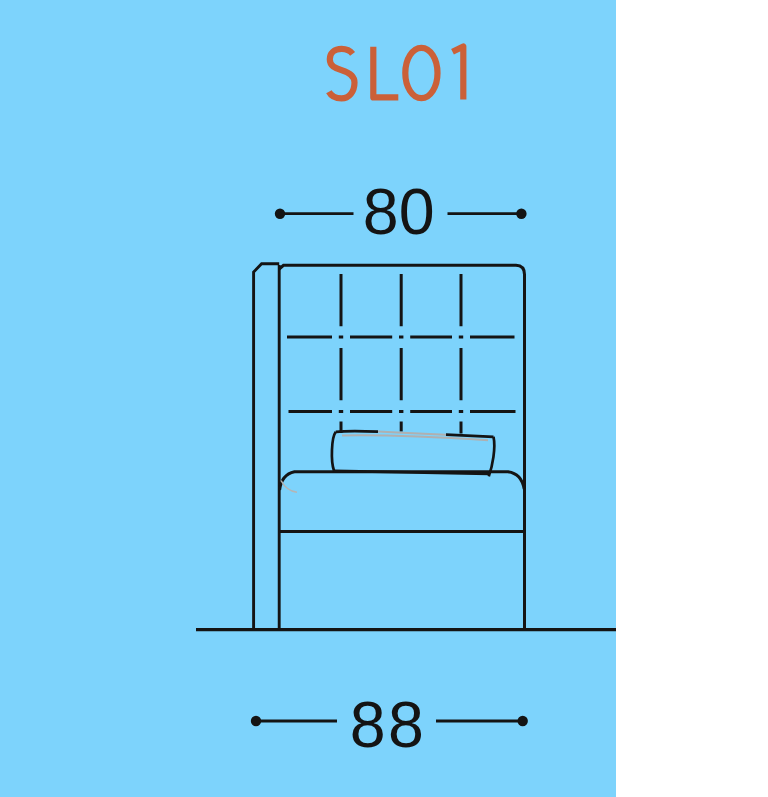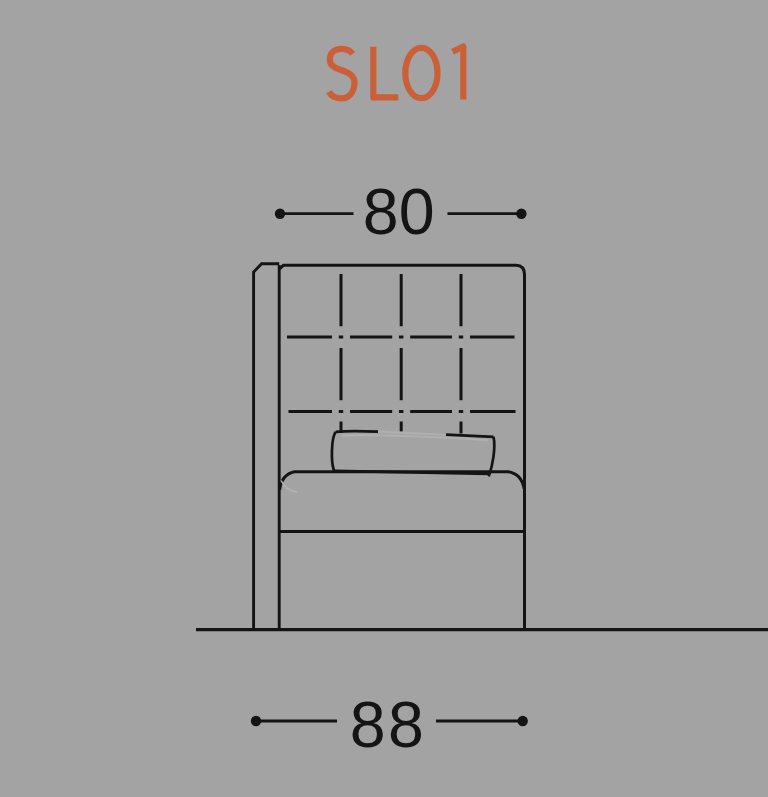--- a/index.html
+++ b/index.html
@@ -1,16 +1,16 @@
 <!DOCTYPE html>
 <html><head>
 <meta charset="utf-8">
 <style>
   html,body{margin:0;padding:0;background:#ffffff;}
-  .page{position:relative;width:768px;height:797px;background:#a3a3a3;overflow:hidden;text-align:right;}
+  .page{position:relative;width:616px;height:797px;background:#7dd3fc;overflow:hidden;text-align:right;}
   svg{position:absolute;left:0;top:0;}
   text{font-family:"Liberation Sans",sans-serif;}
 </style>
 </head>
 <body>
 <div class="page">
 <svg width="768" height="797" viewBox="0 0 768 797" fill="none" style="filter:blur(0.65px)">
 
   <g stroke="#cb6038" stroke-width="6.2" fill="none" stroke-linejoin="round">
     <path d="M352.6,53.8 C349.8,50.1 345.6,48.8 341.6,48.8 C334.3,48.8 329.8,53.2 329.8,59.2 C329.8,65.9 335.0,68.2 341.8,70.2 C348.8,72.3 354.5,75.3 354.5,82.5 C354.5,92.0 349.0,98.4 341.5,98.4 C335.5,98.4 331.0,95.8 328.9,91.8"></path>

